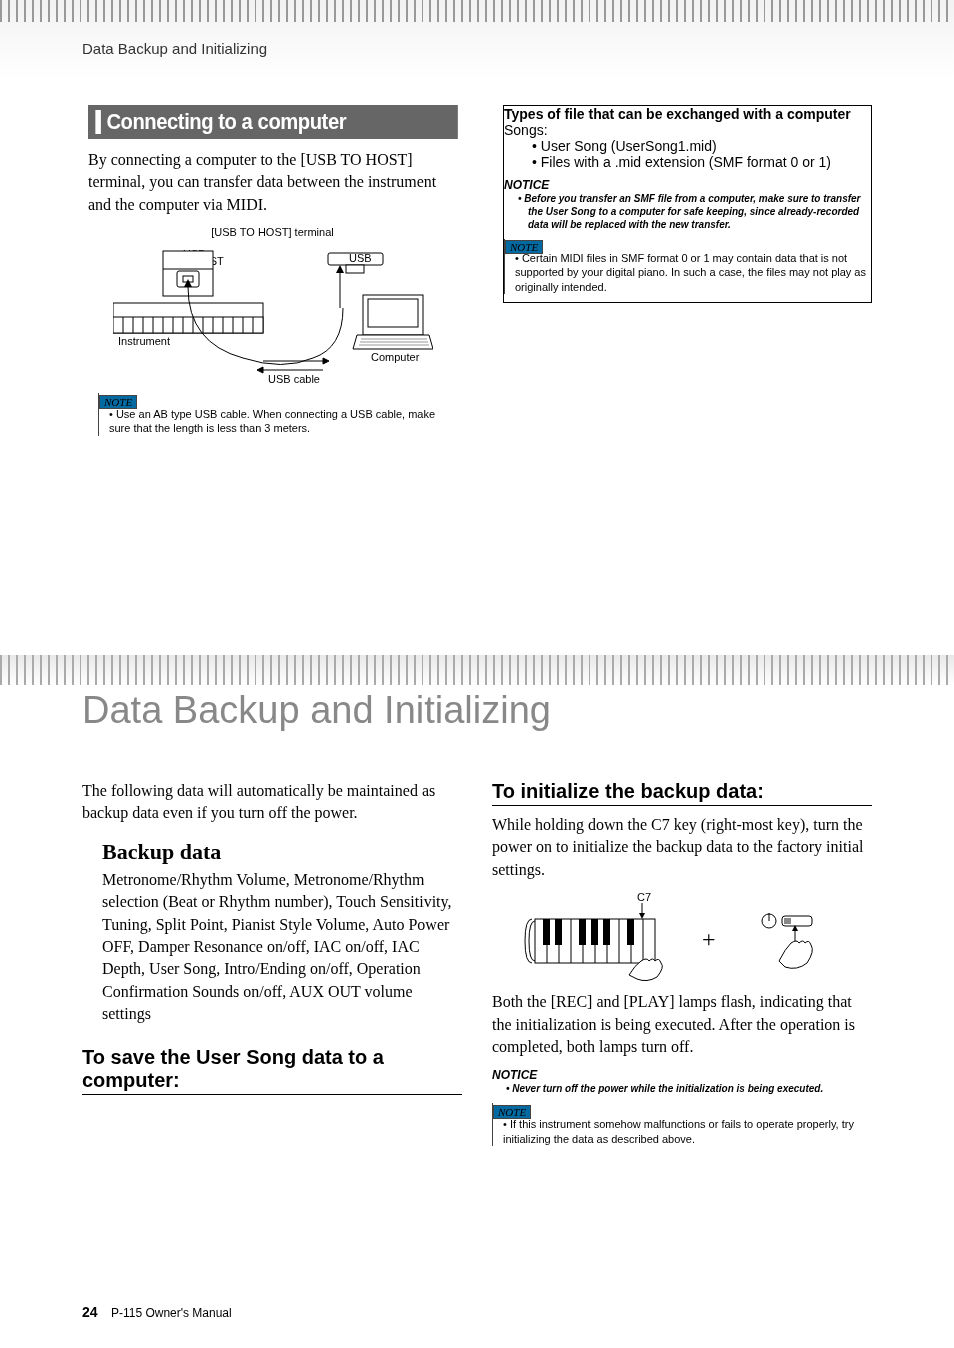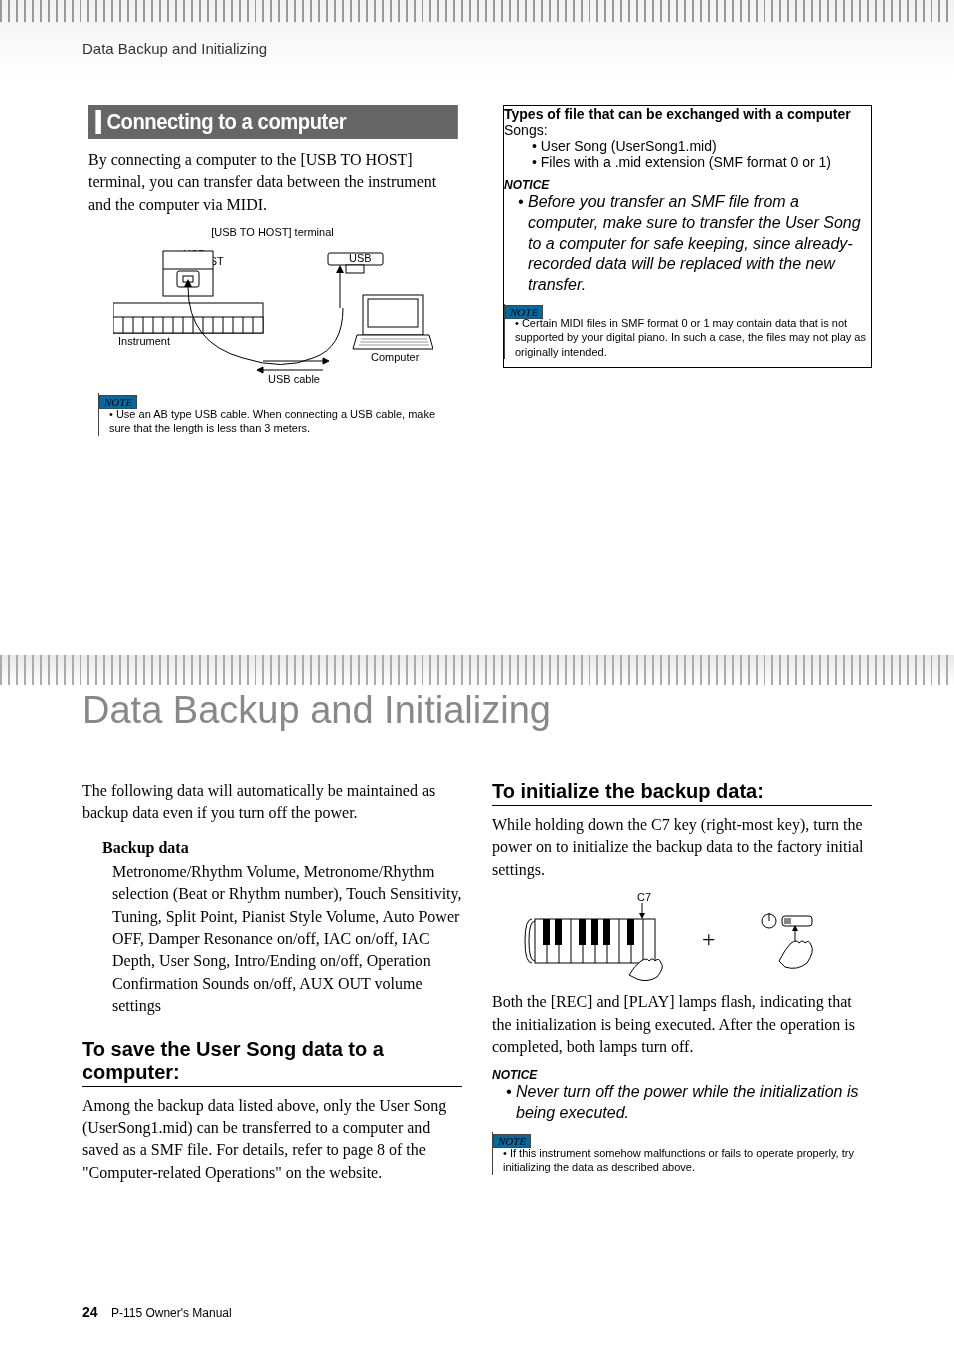--- a/index.html
+++ b/index.html
@@ -109,23 +109,23 @@
   }
   .notice-label {
     font-family: Liberation Sans, sans-serif;
     font-weight: bold;
     font-style: italic;
     font-size: 12px;
     margin-top: 8px;
   }
   .notice-text {
     font-family: Arial, Helvetica, sans-serif;
-    font-weight: normal;
+    font-weight: bold;
     font-style: italic;
-    font-size: 16px;
+    font-size: 10px;
     line-height: 1.3;
     margin-left: 24px;
     text-indent: -10px;
   }
   .right-outer-box {
     border: 1px solid #000;
     padding: 0;
     font-family: Arial, Helvetica, sans-serif;
     font-size: 14px;
   }
@@ -167,25 +167,25 @@
     position: absolute;
     top: 780px;
     left: 82px;
     right: 82px;
     display: flex;
     gap: 30px;
   }
   .sub-heading-bold {
     font-family: "Times New Roman", serif;
     font-weight: bold;
-    font-size: 16px;
+    font-size: 22px;
     margin: 14px 0 4px 20px;
   }
   .indented {
-    margin-left: 30px;
+    margin-left: 20px;
     font-size: 16px;
     line-height: 1.4;
   }
   .arial-heading {
     font-family: Arial, Helvetica, sans-serif;
     font-weight: bold;
     font-size: 20px;
     border-bottom: 1px solid #000;
     padding-bottom: 2px;
     margin: 20px 0 8px;
@@ -562,21 +562,20 @@
   <div class="big-title">Data Backup and Initializing</div>
 </div>
 
 <div class="content2">
   <div class="col">
     <p class="body-text">The following data will automatically be maintained as backup data even if you turn off the power.</p>
     <div class="sub-heading-bold">Backup data</div>
     <p class="indented">Metronome/Rhythm Volume, Metronome/Rhythm selection (Beat or Rhythm number), Touch Sensitivity, Tuning, Split Point, Pianist Style Volume, Auto Power OFF, Damper Resonance on/off, IAC on/off, IAC Depth, User Song, Intro/Ending on/off, Operation Confirmation Sounds on/off, AUX OUT volume settings</p>
 
     <div class="arial-heading">To save the User Song data to a computer:</div>
-    <p class="body-text">Among the backup data listed above, only the User Song (UserSong1.mid) can be transferred to a computer and saved as a SMF file. For details, refer to page 8 of the "Computer-related Operations" on the website.</p>
   </div>
 
   <div class="col">
     <div class="arial-heading" style="margin-top:0;">To initialize the backup data:</div>
     <p class="body-text">While holding down the C7 key (right-most key), turn the power on to initialize the backup data to the factory initial settings.</p>
 
     <div class="diagram-box">
       <svg width="330" height="90" viewBox="0 0 330 90">
 
         <text x="120" y="10" class="diag-label">C7</text>

